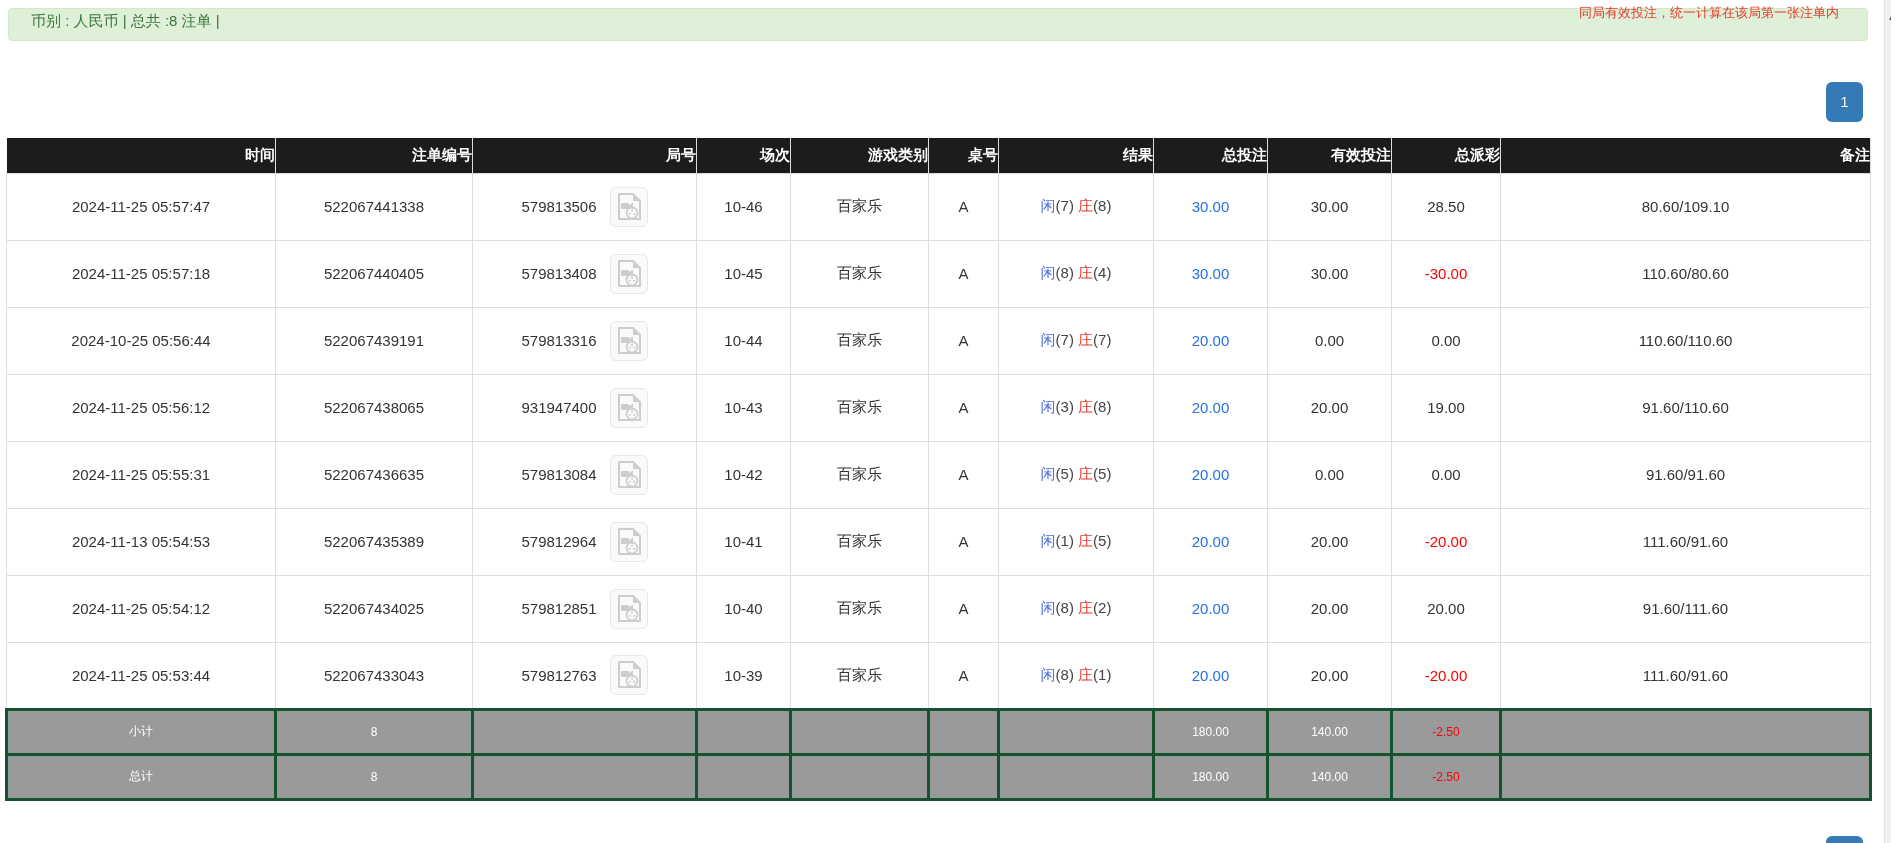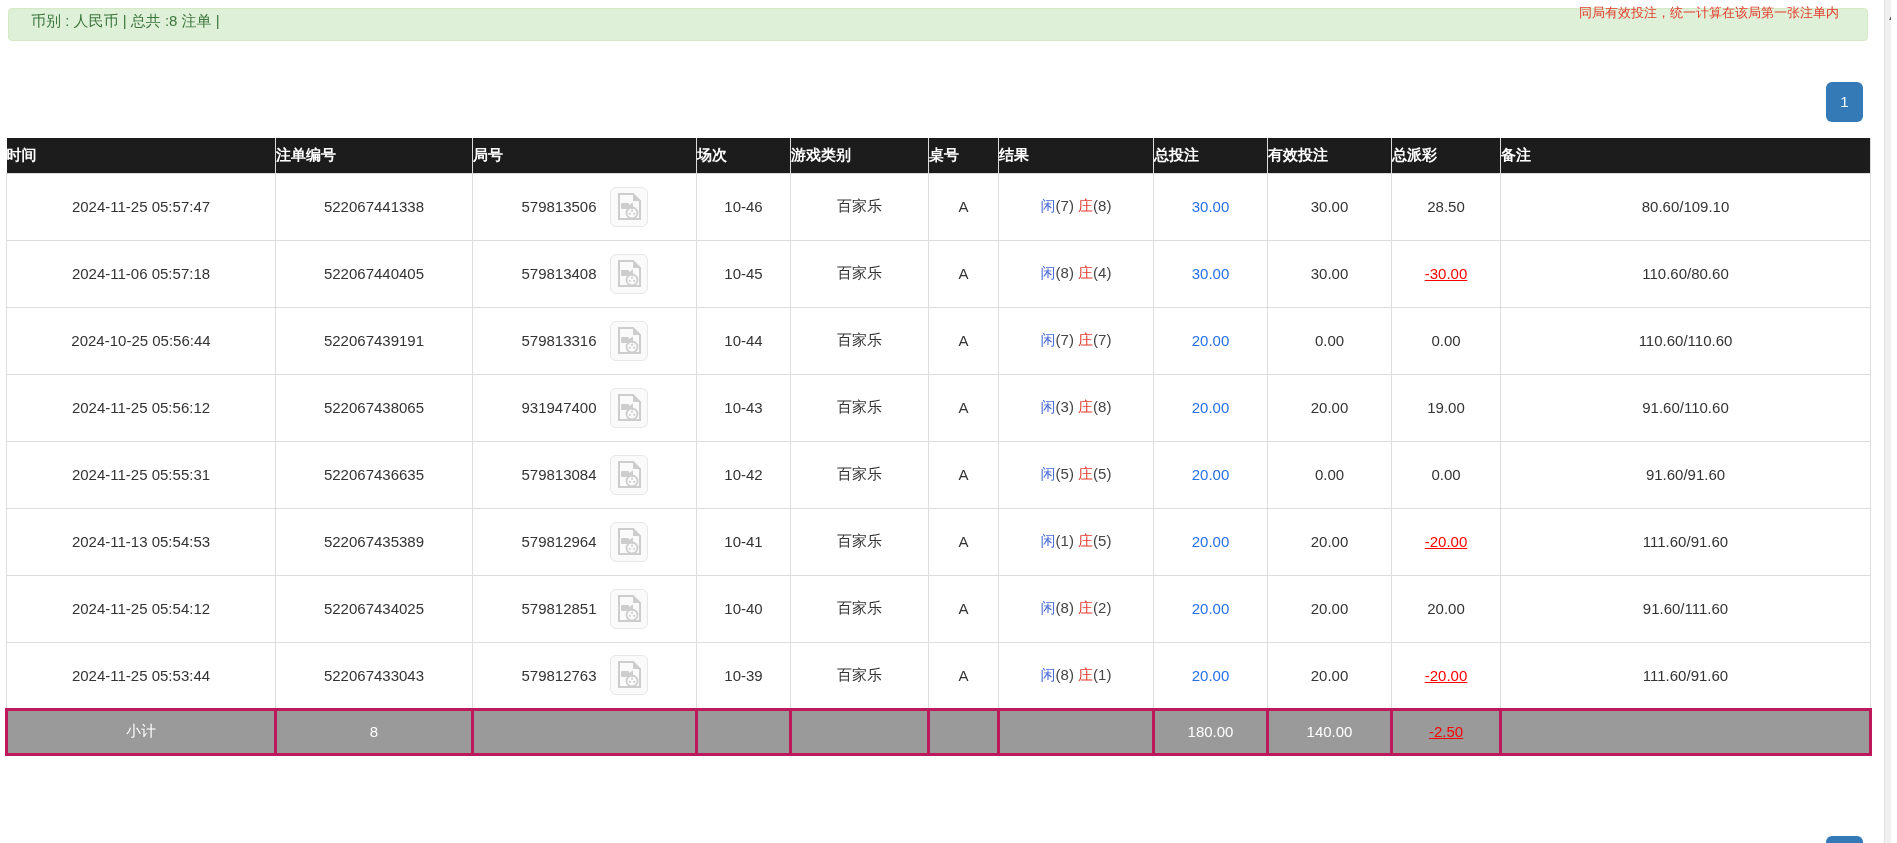--- a/index.html
+++ b/index.html
@@ -34,34 +34,34 @@
     font-family:inherit;
   }
   #page-btn-top { left:1826px; top:82px; }
   #page-btn-bottom { left:1826px; top:836px; height:24px; }
 
   
   table { position:absolute; left:5px; top:138px; width:1864px;
     border-collapse:collapse; table-layout:fixed; font-size:15px; }
   th {
     background:var(--header_bg,#1c1c1c); color:#fff; font-weight:bold;
-    height:35px; text-align:left; border-right:1px solid #ddd;
+    height:35px; text-align:right; border-right:1px solid #ddd;
     overflow:hidden; white-space:nowrap;
   }
   td { text-align:center; vertical-align:middle; overflow:hidden; white-space:nowrap; }
   tr.data-row td { height:67px; border:1px solid #ddd; background:#fff; color:#333; }
   tr.summary-row td {
     height:45px; background:var(--summary_bg,#9a9a9a); color:#fff;
-    border:3px solid #be185d; font-size:15px;
+    border:3px solid #14532d; font-size:12px;
   }
   .amt-blue { color:var(--amount_blue,#2570e8); cursor:pointer; }
   .player { color:var(--player_blue,#4a6bd8); }
   .banker { color:var(--banker_red,#e33b2e); }
   .paren { color:#444; }
-  .neg { color:var(--negative_red,#f00) !important;text-decoration:underline; }
+  .neg { color:var(--negative_red,#f00) !important; }
   .round-wrap { display:inline-flex; align-items:center; gap:13px; }
   .video-btn {
     width:38px; height:40px; background:#fafafa; border:1px solid #e7e7e7;
     border-radius:6px; cursor:pointer; display:inline-flex;
     align-items:center; justify-content:center; padding:0;
   }
   .video-btn svg { opacity:.55; }
 
   
   .scrollbar {
@@ -142,21 +142,21 @@
       <span class="player">闲</span><span class="paren">(7)</span>
       <span class="banker">庄</span><span class="paren">(8)</span>
     </td>
     <td><span class="amt-blue">30.00</span></td>
     <td><span>30.00</span></td>
     <td><span>28.50</span></td>
     <td><span>80.60/109.10</span></td>
   </tr>
 
   <tr class="data-row">
-    <td><span>2024-11-06 05:57:18</span></td>
+    <td><span>2024-11-25 05:57:18</span></td>
     <td><span>522067440405</span></td>
     <td>
       <span class="round-wrap">
         <span>579813408</span>
         <button class="video-btn">
           <svg width="26" height="28" viewBox="0 0 26 28">
             <path d="M3 1 L17 1 L24 8 L24 26 L3 26 Z" fill="none" stroke="#a9a9a9" stroke-width="2"></path>
             <path d="M17 1 L17 8 L24 8 Z" fill="#a9a9a9"></path>
             <rect x="5" y="10" width="8" height="6" rx="1" fill="#a9a9a9"></rect>
             <path d="M13 12 L17 9.5 L17 16.5 L13 14 Z" fill="#a9a9a9"></path>
@@ -386,20 +386,33 @@
         <td></td>
         <td></td>
         <td></td>
         <td></td>
         <td></td>
         <td>180.00</td>
         <td>140.00</td>
         <td class="neg">-2.50</td>
         <td></td>
       </tr>
+      <tr class="summary-row">
+        <td>总计</td>
+        <td>8</td>
+        <td></td>
+        <td></td>
+        <td></td>
+        <td></td>
+        <td></td>
+        <td>180.00</td>
+        <td>140.00</td>
+        <td class="neg">-2.50</td>
+        <td></td>
+      </tr>
     </tbody>
   </table>
 
   <button class="page-btn" id="page-btn-bottom">1</button>
 
   <div class="scrollbar">
     <div class="scroll-up">▲</div>
   </div>
 </div>
 

